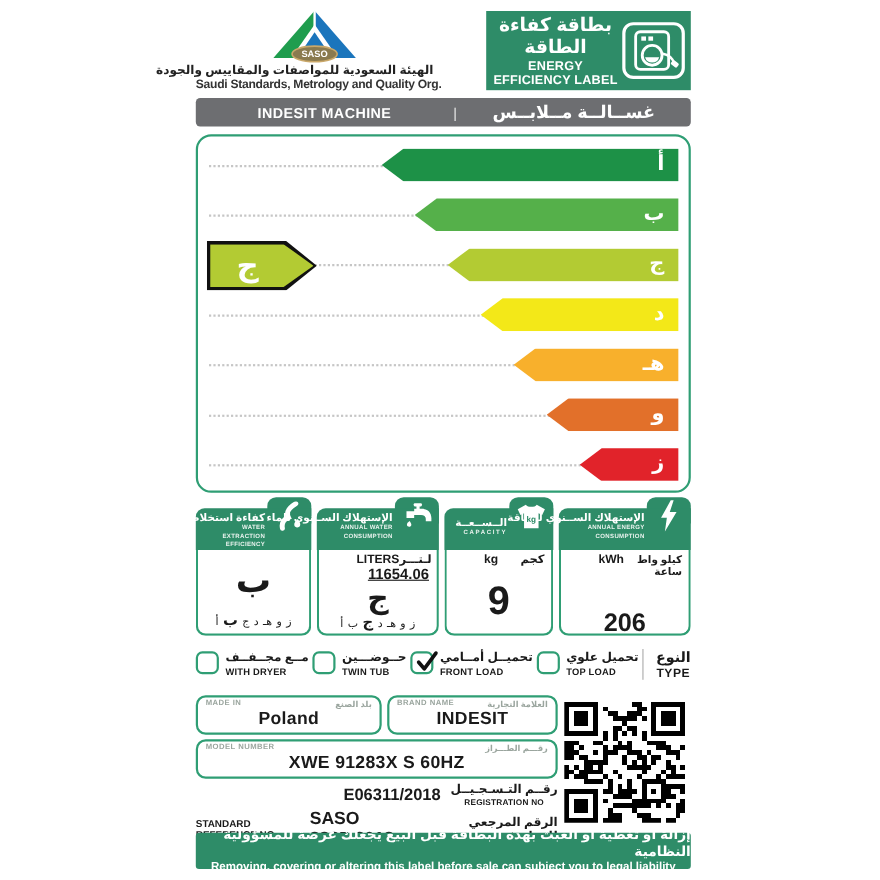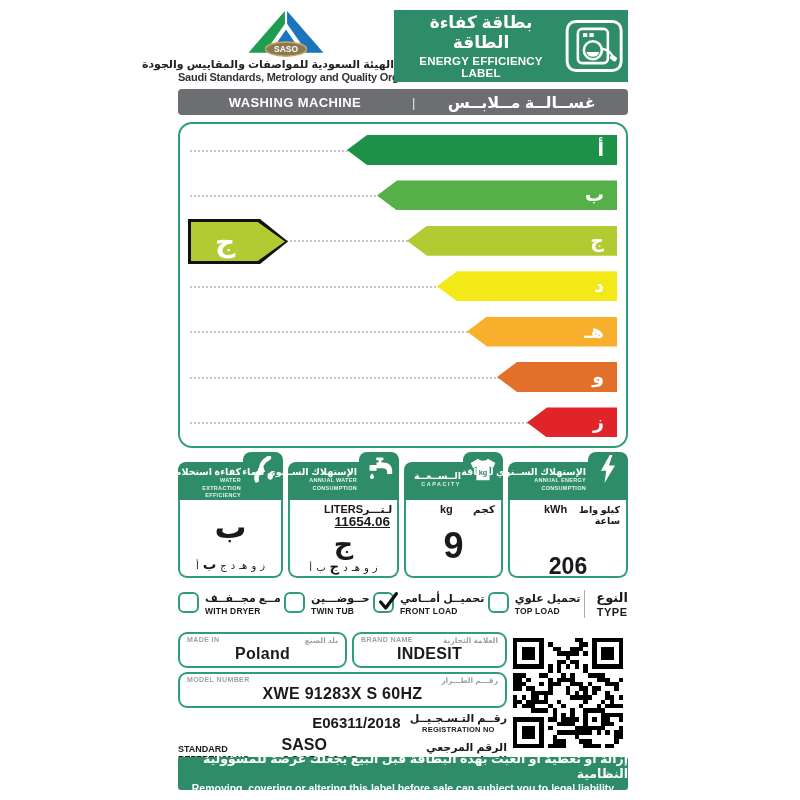--- a/index.html
+++ b/index.html
@@ -12,21 +12,21 @@
   *{box-sizing:border-box;margin:0;padding:0;font-family:"Liberation Sans","DejaVu Sans",sans-serif;}
   html,body{background:#fff;}
   .page{position:relative;width:800px;height:800px;background:#fff;overflow:hidden;}
 
   
   .header{position:absolute;left:178px;top:8px;width:450px;height:78px;}
   .org-block{position:absolute;left:0;top:0;width:216px;height:78px;text-align:center;}
   .org-logo{display:block;margin:0 auto;}
   .org-ar{font-size:11px;font-weight:bold;color:#222;white-space:nowrap;direction:rtl;line-height:1.2;}
   .org-en{font-size:11px;font-weight:bold;color:#333;white-space:nowrap;letter-spacing:-0.25px;line-height:1.2;}
-  .title-box{position:absolute;right:0;top:2px;width:234px;height:72px;background:var(--green);display:flex;align-items:center;}
+  .title-box{position:absolute;right:0;top:2px;width:186px;height:72px;background:var(--green);display:flex;align-items:center;}
   .title-text{flex:1;text-align:center;color:#fff;padding-left:6px;}
   .title-ar{font-size:17px;font-weight:bold;direction:rtl;line-height:1.2;}
   .title-en{font-size:11.5px;font-weight:bold;margin-top:2px;letter-spacing:0.2px;}
   .washer-wrap{width:66px;display:flex;justify-content:center;}
 
   
   .product-bar{position:absolute;left:178px;top:89px;width:450px;height:26px;background:var(--graybar);border-radius:4px;display:flex;align-items:center;color:#fff;}
   .prod-en{flex:1.1;text-align:center;font-size:13px;font-weight:bold;letter-spacing:0.4px;}
   .prod-sep{font-size:13px;color:#e8e8e8;}
   .prod-ar{flex:1;text-align:center;font-size:16px;font-weight:bold;direction:rtl;}
@@ -131,21 +131,21 @@
           <circle cx="32.5" cy="36" r="10.5" fill="none" stroke="#fff" stroke-width="3"></circle>
           <path d="M25 38 a7.8 7.8 0 0 0 15 0 z" fill="#fff"></path>
           <path d="M43 34 q11 2 13 11" fill="none" stroke="#fff" stroke-width="2.6"></path>
           <rect x="52.5" y="42" width="8" height="5.5" rx="1.6" fill="#fff" transform="rotate(38 56 45)"></rect>
         </svg>
       </div>
     </div>
   </div>
 
   <div class="product-bar">
-    <span class="prod-en">WASHING MACHINE</span>
+    <span class="prod-en">INDESIT MACHINE</span>
     <span class="prod-sep">|</span>
     <span class="prod-ar">غســالــة مــلابــس</span>
   </div>
 
   <div class="scale-panel" id="scalePanel">
     <div class="pointer">
       <div class="pointer-fill">
         <span class="pointer-letter">ج</span>
       </div>
     </div>

